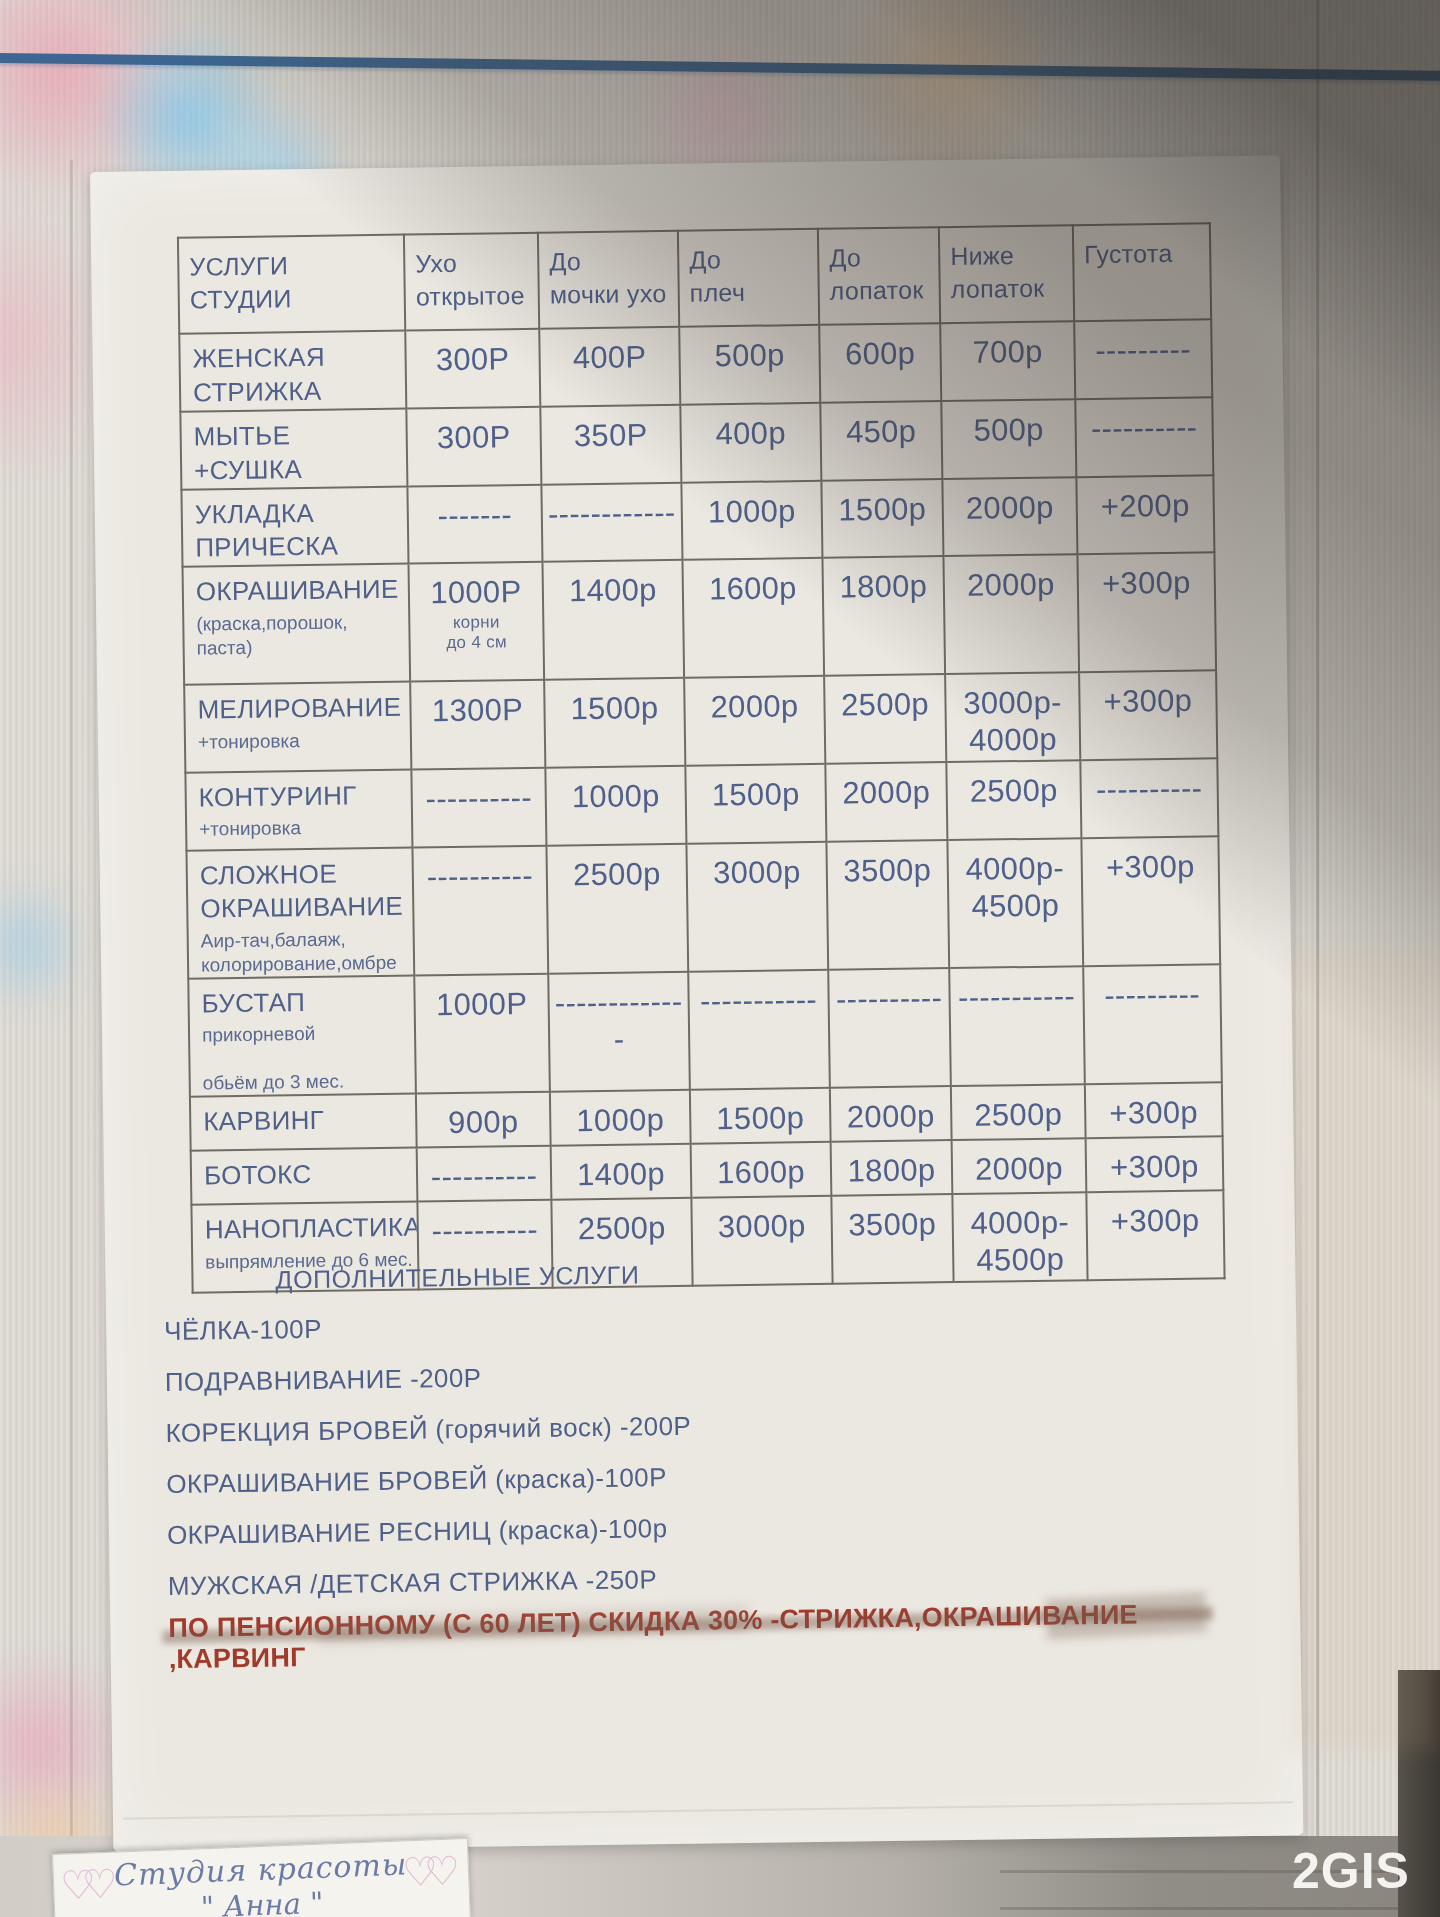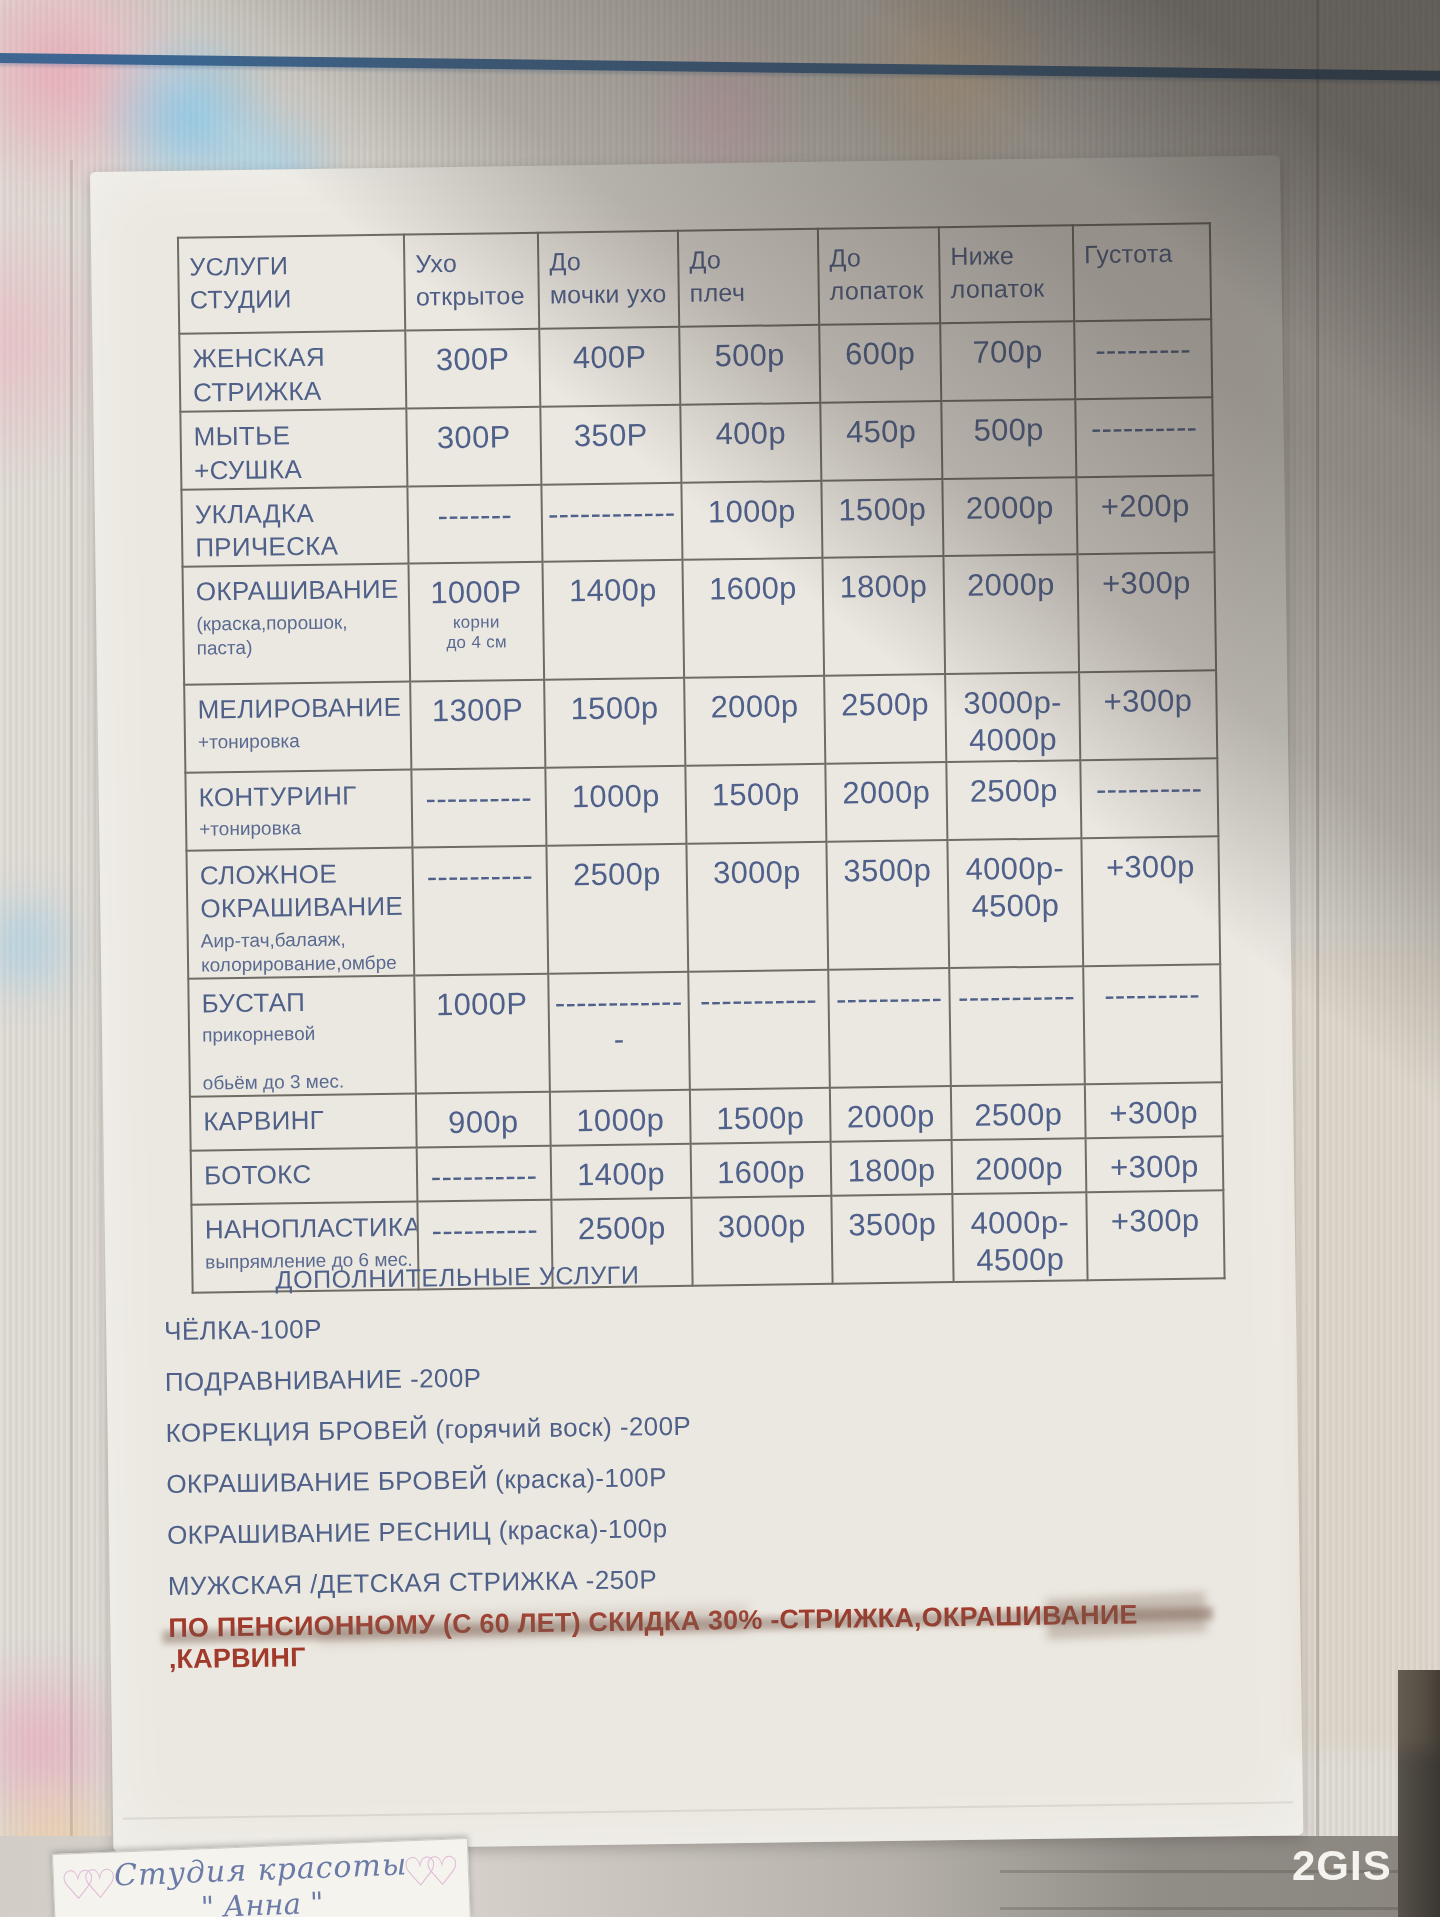--- a/index.html
+++ b/index.html
@@ -110,21 +110,21 @@
   
   .shadow1{position:absolute;inset:0;z-index:5;pointer-events:none;
     background:linear-gradient(39deg, rgba(0,0,0,0) 64%, rgba(54,47,40,.30) 72%, rgba(50,44,37,.46) 82%, rgba(46,40,34,.52) 100%);}
   .shadow2{position:absolute;inset:0;z-index:5;pointer-events:none;
     background:linear-gradient(38deg, rgba(0,0,0,0) 85%, rgba(32,28,24,.32) 93%);}
   .warm-right{position:absolute;left:1290px;top:950px;width:150px;height:800px;z-index:5;pointer-events:none;
     background:rgba(205,170,130,.12);filter:blur(10px);}
 
   .watermark{
     position:absolute;left:1292px;top:1842px;z-index:7;
-    font-size:42px;font-weight:bold;color:rgba(250,249,246,.95);letter-spacing:1px;
+    font-size:50px;font-weight:bold;color:rgba(250,249,246,.95);letter-spacing:1px;
   }
 </style>
 </head>
 <body>
 
 <div class="wall-texture"></div>
 
 <div class="blob b-pink-tl"></div>
 <div class="blob b-pink-l1"></div>
 <div class="blob b-blue-ha"></div>

